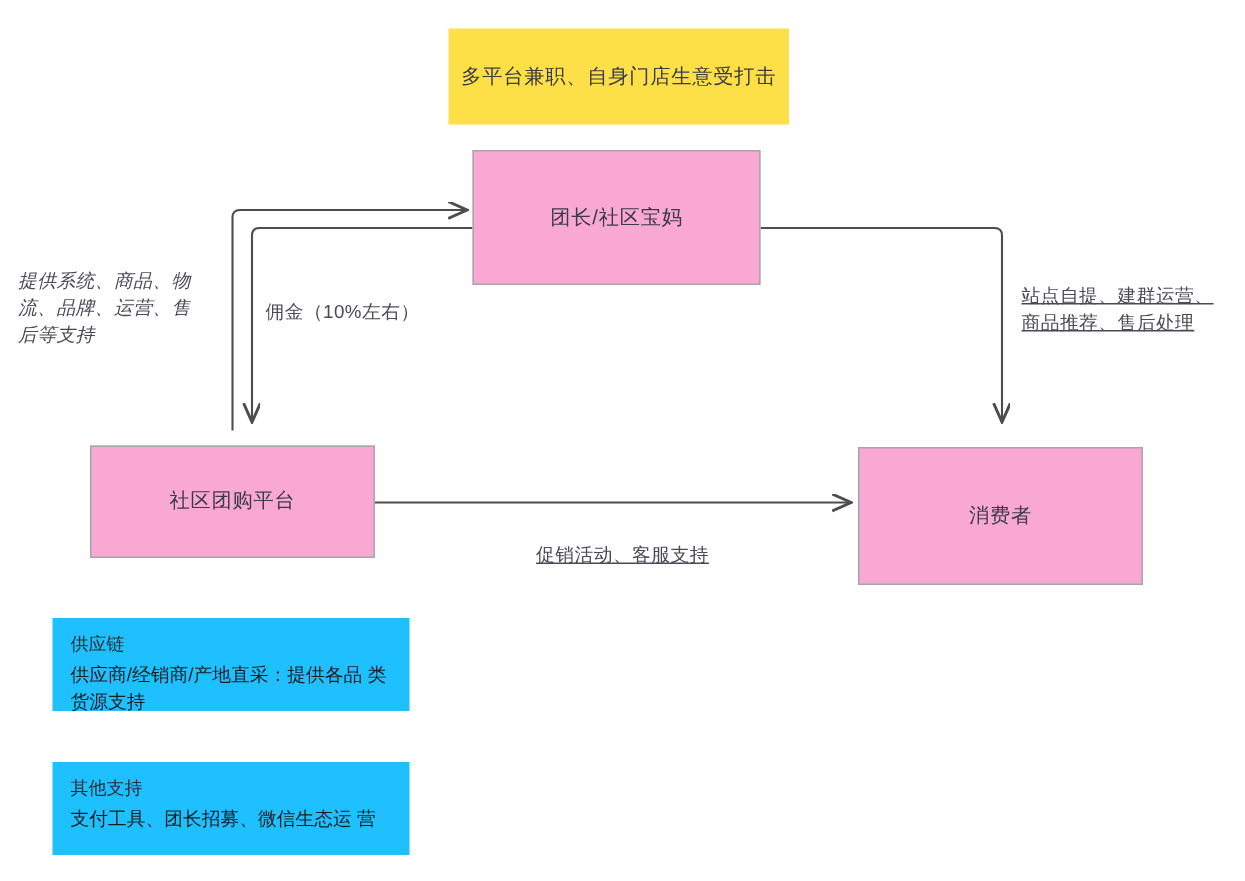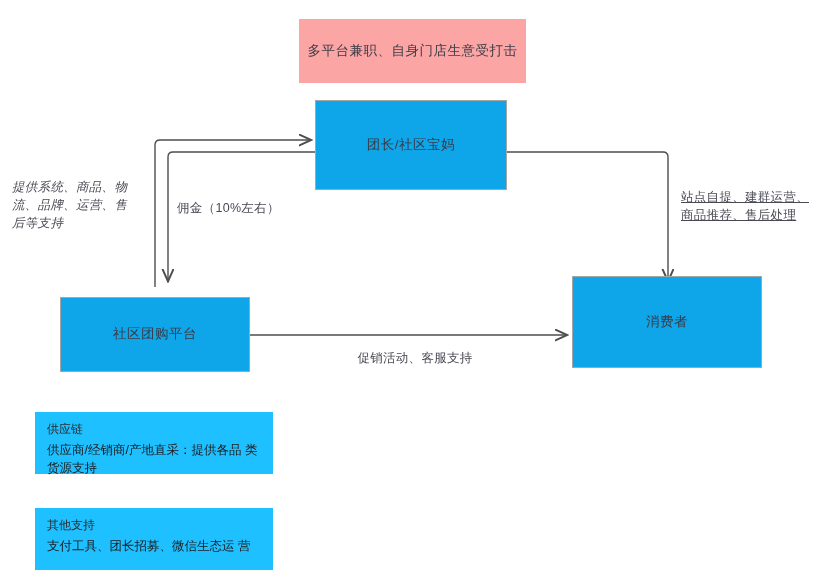--- a/index.html
+++ b/index.html
@@ -21,35 +21,35 @@
   .node {
     position: absolute;
     box-sizing: border-box;
     display: flex;
     align-items: center;
     justify-content: center;
     text-align: center;
   }
   
   .box-grey {
-    background: #0ea5e9;
+    background: #f9a8d4;
     border: 1px solid #a6a6a6;
     box-shadow: 0 0 0 0 rgba(0,0,0,0);
     color: #333333;
     font-size: 13px;
     line-height: 1.4;
   }
   .box-grey .label {
     color: #3b3b46;
     font-size: 13.5px;
     letter-spacing: 0.5px;
   }
   
   .box-pink {
-    background: #fca5a5;
+    background: #fde047;
     border: none;
     color: #3b3b46;
     font-size: 13.5px;
     letter-spacing: 0.5px;
   }
   
   .box-cyan {
     background: #1ec0ff;
     border: none;
     display: block;
@@ -123,34 +123,34 @@
   </div>
 
   <div class="node box-grey" style="left:315px; top:100px; width:192px; height:90px;">
     <span class="label">团长/社区宝妈</span>
   </div>
 
   <div class="node box-grey" style="left:60px; top:297px; width:190px; height:75px;">
     <span class="label">社区团购平台</span>
   </div>
 
-  <div class="node box-grey" style="left:572px; top:276px; width:190px; height:92px;text-align:center;">
+  <div class="node box-grey" style="left:572px; top:298px; width:190px; height:92px;text-align:center;">
     <span class="label">消费者</span>
   </div>
 
   <div class="edge-label" style="left:12px; top:178px; width:150px;font-style:italic;">提供系统、商品、物
 流、品牌、运营、售
 后等支持</div>
 
   <div class="edge-label" style="left:177px; top:183px; width:130px;margin-top:16px;">佣金（10%左右）</div>
 
   <div class="edge-label" style="left:681px; top:188px; width:150px;text-decoration:underline;">站点自提、建群运营、
 商品推荐、售后处理</div>
 
-  <div class="edge-label center" style="left:300px; top:349px; width:230px;">促销活动、客服支持</div>
+  <div class="edge-label center" style="left:300px; top:361px; width:230px;text-decoration:underline;">促销活动、客服支持</div>
 
   <div class="node box-cyan" style="left:35px; top:508px; width:238px; height:62px;">
     <span class="note-title">其他支持</span>
     <span class="note-body">支付工具、团长招募、微信生态运
 营</span>
   </div>
 
   <div class="node box-cyan" style="left:35px; top:412px; width:238px; height:62px;">
     <span class="note-title">供应链</span>
     <span class="note-body">供应商/经销商/产地直采：提供各品

